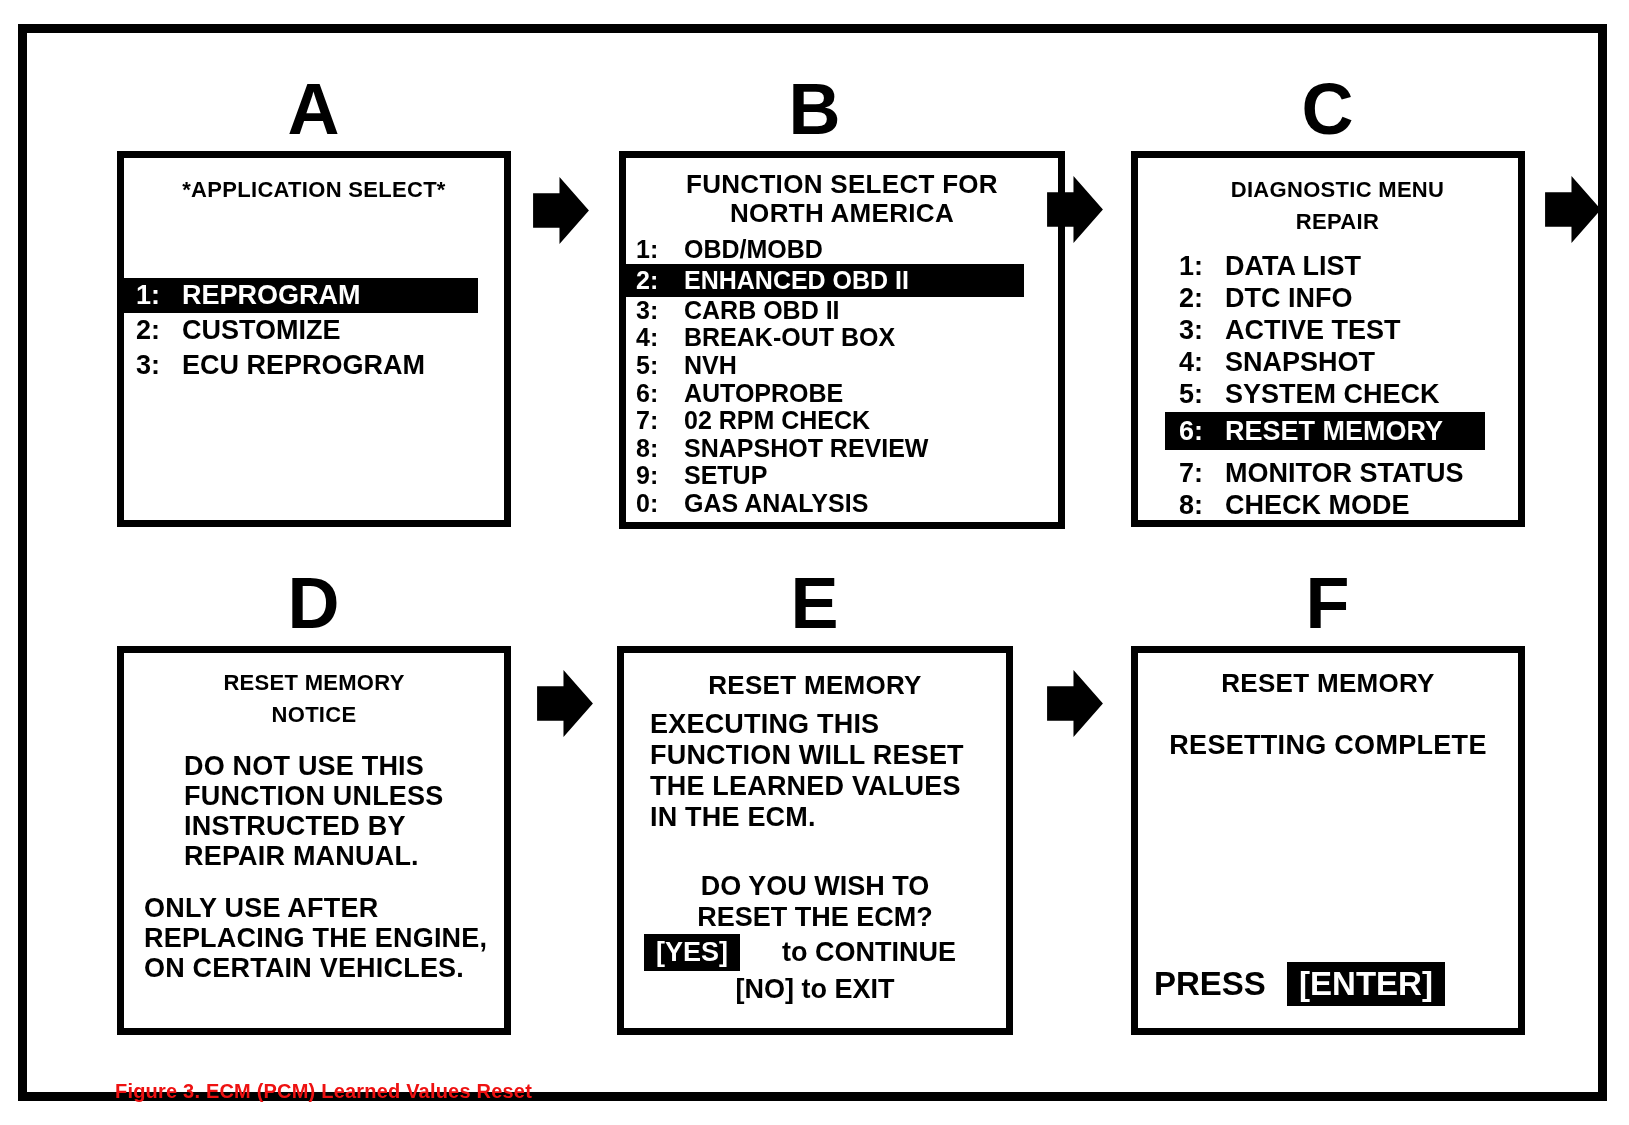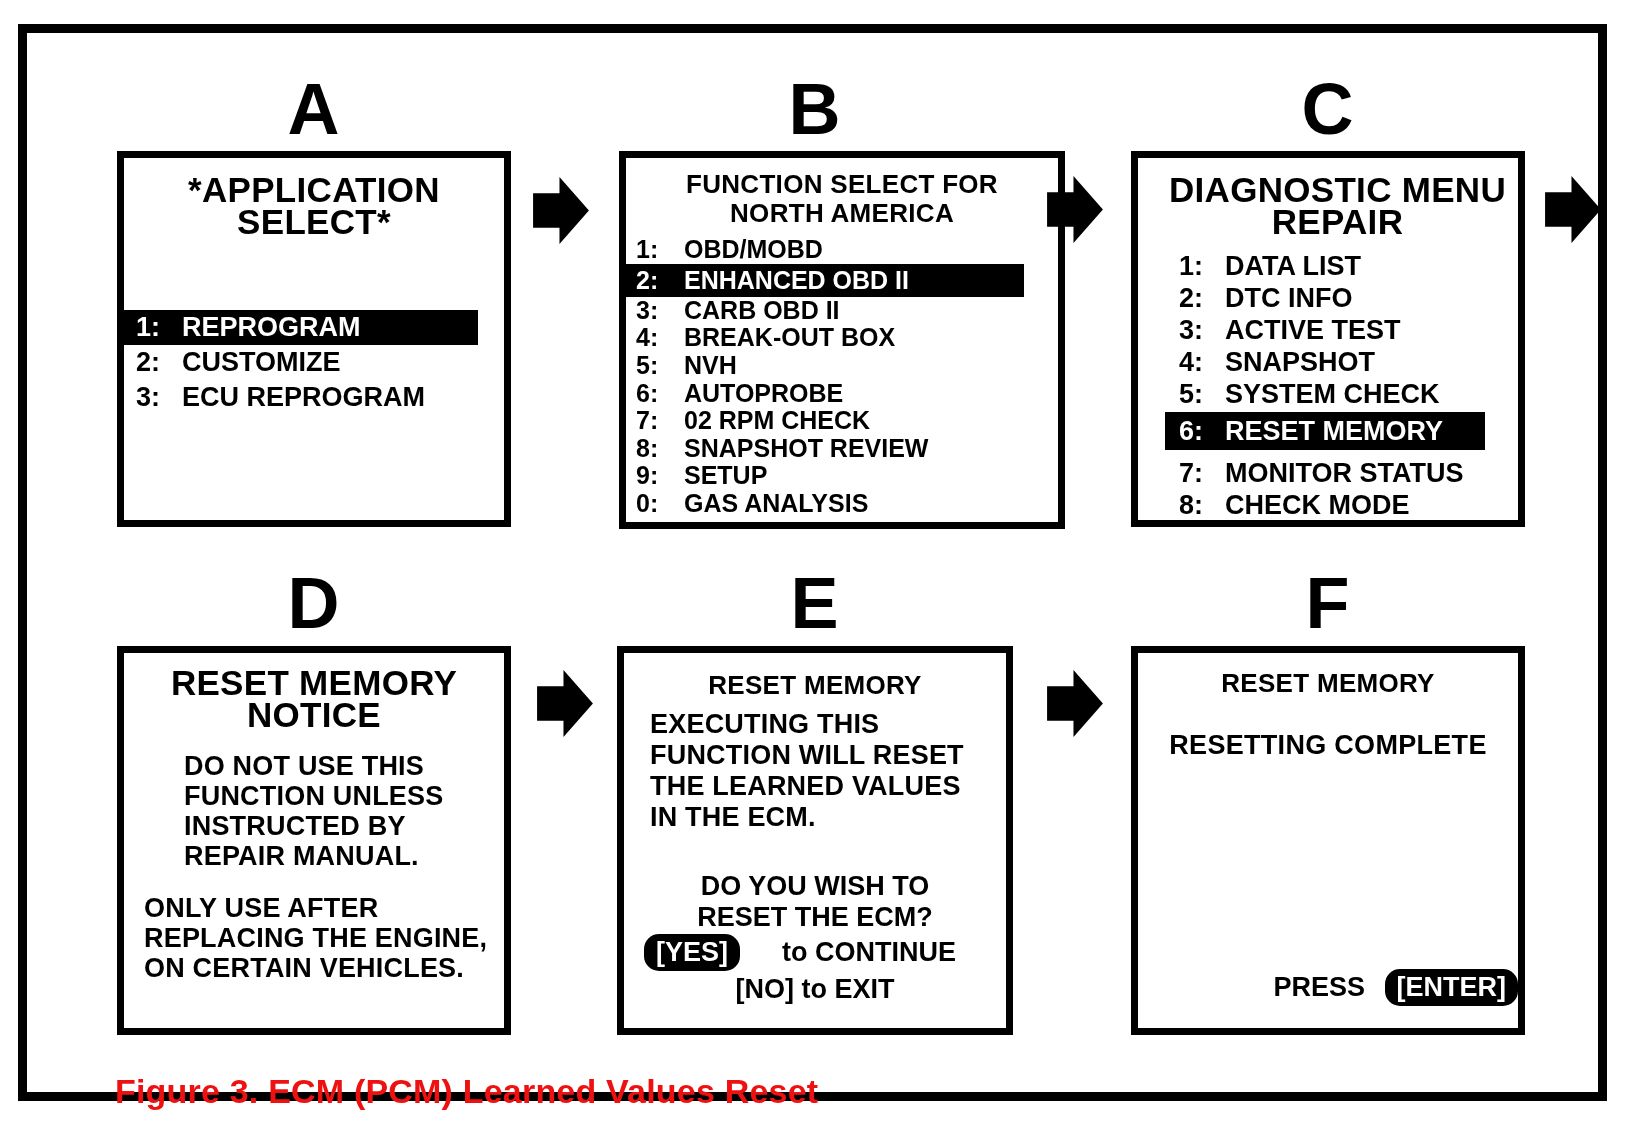--- a/index.html
+++ b/index.html
@@ -25,21 +25,21 @@
     position:absolute; background:#fff; border:7px solid #000;
     box-sizing:border-box; overflow:hidden;
   }
   #screen-a{left:90px;top:118px;width:394px;height:376px;}
   #screen-b{left:592px;top:118px;width:446px;height:378px;}
   #screen-c{left:1104px;top:118px;width:394px;height:376px;padding-left:19px;}
   #screen-d{left:90px;top:613px;width:394px;height:389px;}
   #screen-e{left:590px;top:613px;width:396px;height:389px;}
   #screen-f{left:1104px;top:613px;width:394px;height:389px;}
 
-  .ttl { text-align:center; font-size:35px; line-height:32px; letter-spacing:0.3px; }
+  .ttl { text-align:center; font-size:22px; line-height:32px; letter-spacing:0.3px; }
 
   .mrow { display:flex; align-items:center; white-space:nowrap; }
   .num  { flex:none; }
   .hl   { background:#000; color:#fff; }
 
   
   #screen-a .ttl  { margin-top:16px; }
   #screen-a .menu { margin-top:72px; font-size:27px; }
   #screen-a .mrow { height:35px; padding-left:12px; }
   #screen-a .num  { width:46px; }
@@ -61,38 +61,38 @@
 
   
   .para { font-size:27px; line-height:30px; letter-spacing:0.2px; }
   #screen-d .ttl   { margin-top:14px; }
   #screen-d .para1 { margin-top:20px; padding-left:60px; }
   #screen-d .para2 { margin-top:22px; padding-left:20px; }
 
   #screen-e .ttl    { margin-top:16px; font-size:26px; }
   #screen-e .para   { margin-top:8px; padding-left:18px; line-height:31px;margin-left:8px; }
   #screen-e .prompt { margin-top:38px; text-align:center; font-size:27px; line-height:31px; }
-  .key { display:inline-block; background:#000; color:#fff; padding:3px 12px;border-radius:15px; }
+  .key { display:inline-block; background:#000; color:#fff; padding:3px 12px; }
   #screen-e .yesline { margin-top:1px; padding-left:20px; font-size:27px; display:flex; align-items:center; }
   #screen-e .yesline .rest { margin-left:42px; }
   #screen-e .noline  { text-align:center; font-size:27px; margin-top:3px; }
 
   #screen-f .ttl    { margin-top:14px; font-size:26px; }
   #screen-f .status { margin-top:30px; text-align:center; font-size:27px; line-height:32px; letter-spacing:0.3px; }
-  #screen-f .pressline { position:absolute; left:0; right:0; bottom:22px; text-align:right; font-size:27px; }
+  #screen-f .pressline { position:absolute; left:16px; right:0; bottom:22px; text-align:left; font-size:33px; }
   #screen-f .pressline .key { margin-left:12px; }
 
   
   .flow-arrow { position:absolute; width:56px; height:67px; }
   .flow-arrow svg { width:100%; height:100%; display:block; }
   #arrow-1{left:506px;top:144px;} #arrow-2{left:1020px;top:143px;} #arrow-3{left:1518px;top:143px;}
   #arrow-4{left:510px;top:637px;} #arrow-5{left:1020px;top:637px;}
 
   .caption {
-    position:absolute; left:88px; top:1040px; font-size:34px; line-height:36px;
+    position:absolute; left:88px; top:1040px; font-size:20px; line-height:36px;
     color:#ee1111; letter-spacing:0.2px;
   }
 </style>
 </head>
 <body>
 
 <div class="page">
   <div class="frame">
 
     <div class="plabel" id="pl-a">A</div>

